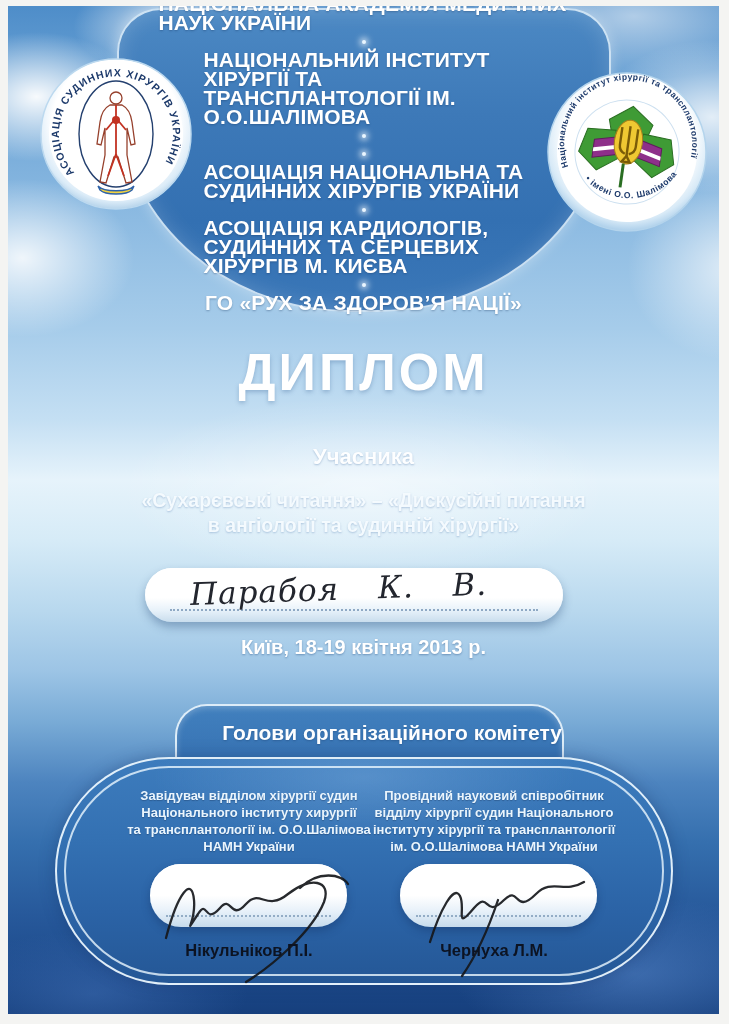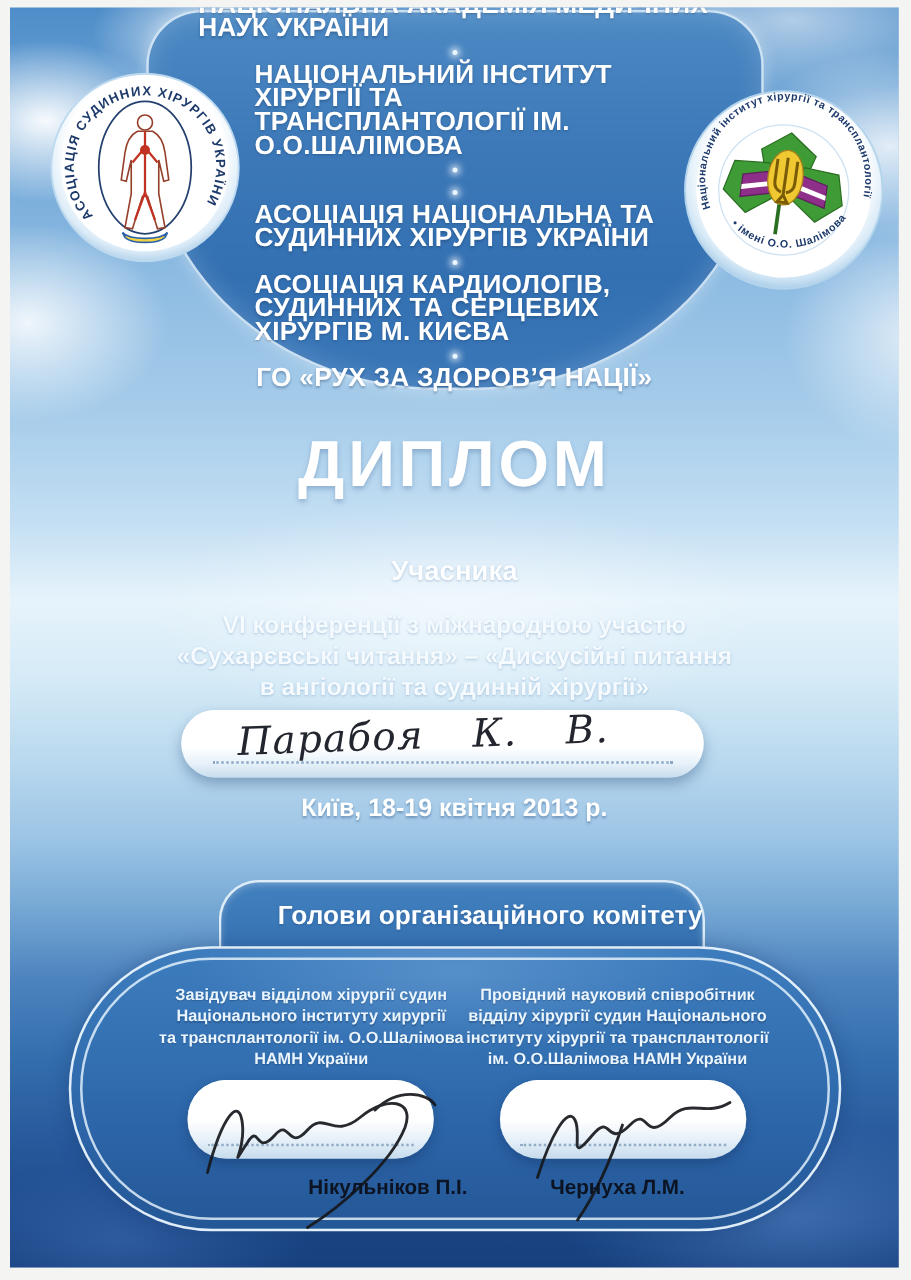--- a/index.html
+++ b/index.html
@@ -134,21 +134,21 @@
   .sig-field.right { left:343px; }
   .sig-field .dotline {
     position:absolute; left:8%; right:8%; bottom:10px;
     border-bottom:2px dotted #93adc6;
   }
   .sig-svg { position:absolute; left:-18px; top:-38px; overflow:visible; }
   .member-name {
     position:absolute; top:182px; width:250px; text-align:center;
     font-size:16.5px; font-weight:bold; color:#0c1322;
   }
-  .member-name.left  { left:67px;text-align:right; }
+  .member-name.left  { left:67px; }
   .member-name.right { left:312px; }
 
   svg text { font-family:"Liberation Sans", sans-serif; }
 </style>
 </head>
 <body>
 
 <div class="page">
 
   <div class="org-panel">
@@ -236,21 +236,20 @@
           <textPath href="#rbArcBot" startOffset="22">• імені О.О. Шалімова •</textPath>
         </text>
       </g>
     </svg>
   </div>
 
   <div class="title-block diploma-title">ДИПЛОМ</div>
   <div class="title-block diploma-subtitle">Учасника</div>
 
   <div class="title-block event-lines">
-    <span style="display:block">VI конференції з міжнародною участю</span>
     <span style="display:block">«Сухарєвські читання» – «Дискусійні питання</span>
     <span style="display:block">в ангіології та судинній хірургії»</span>
   </div>
 
   <div class="name-field">
     <div class="dotline"></div>
     <div class="name-hand">Парабоя К. В.</div>
   </div>
 
   <div class="title-block date-line">Київ, 18-19 квітня 2013 р.</div>

